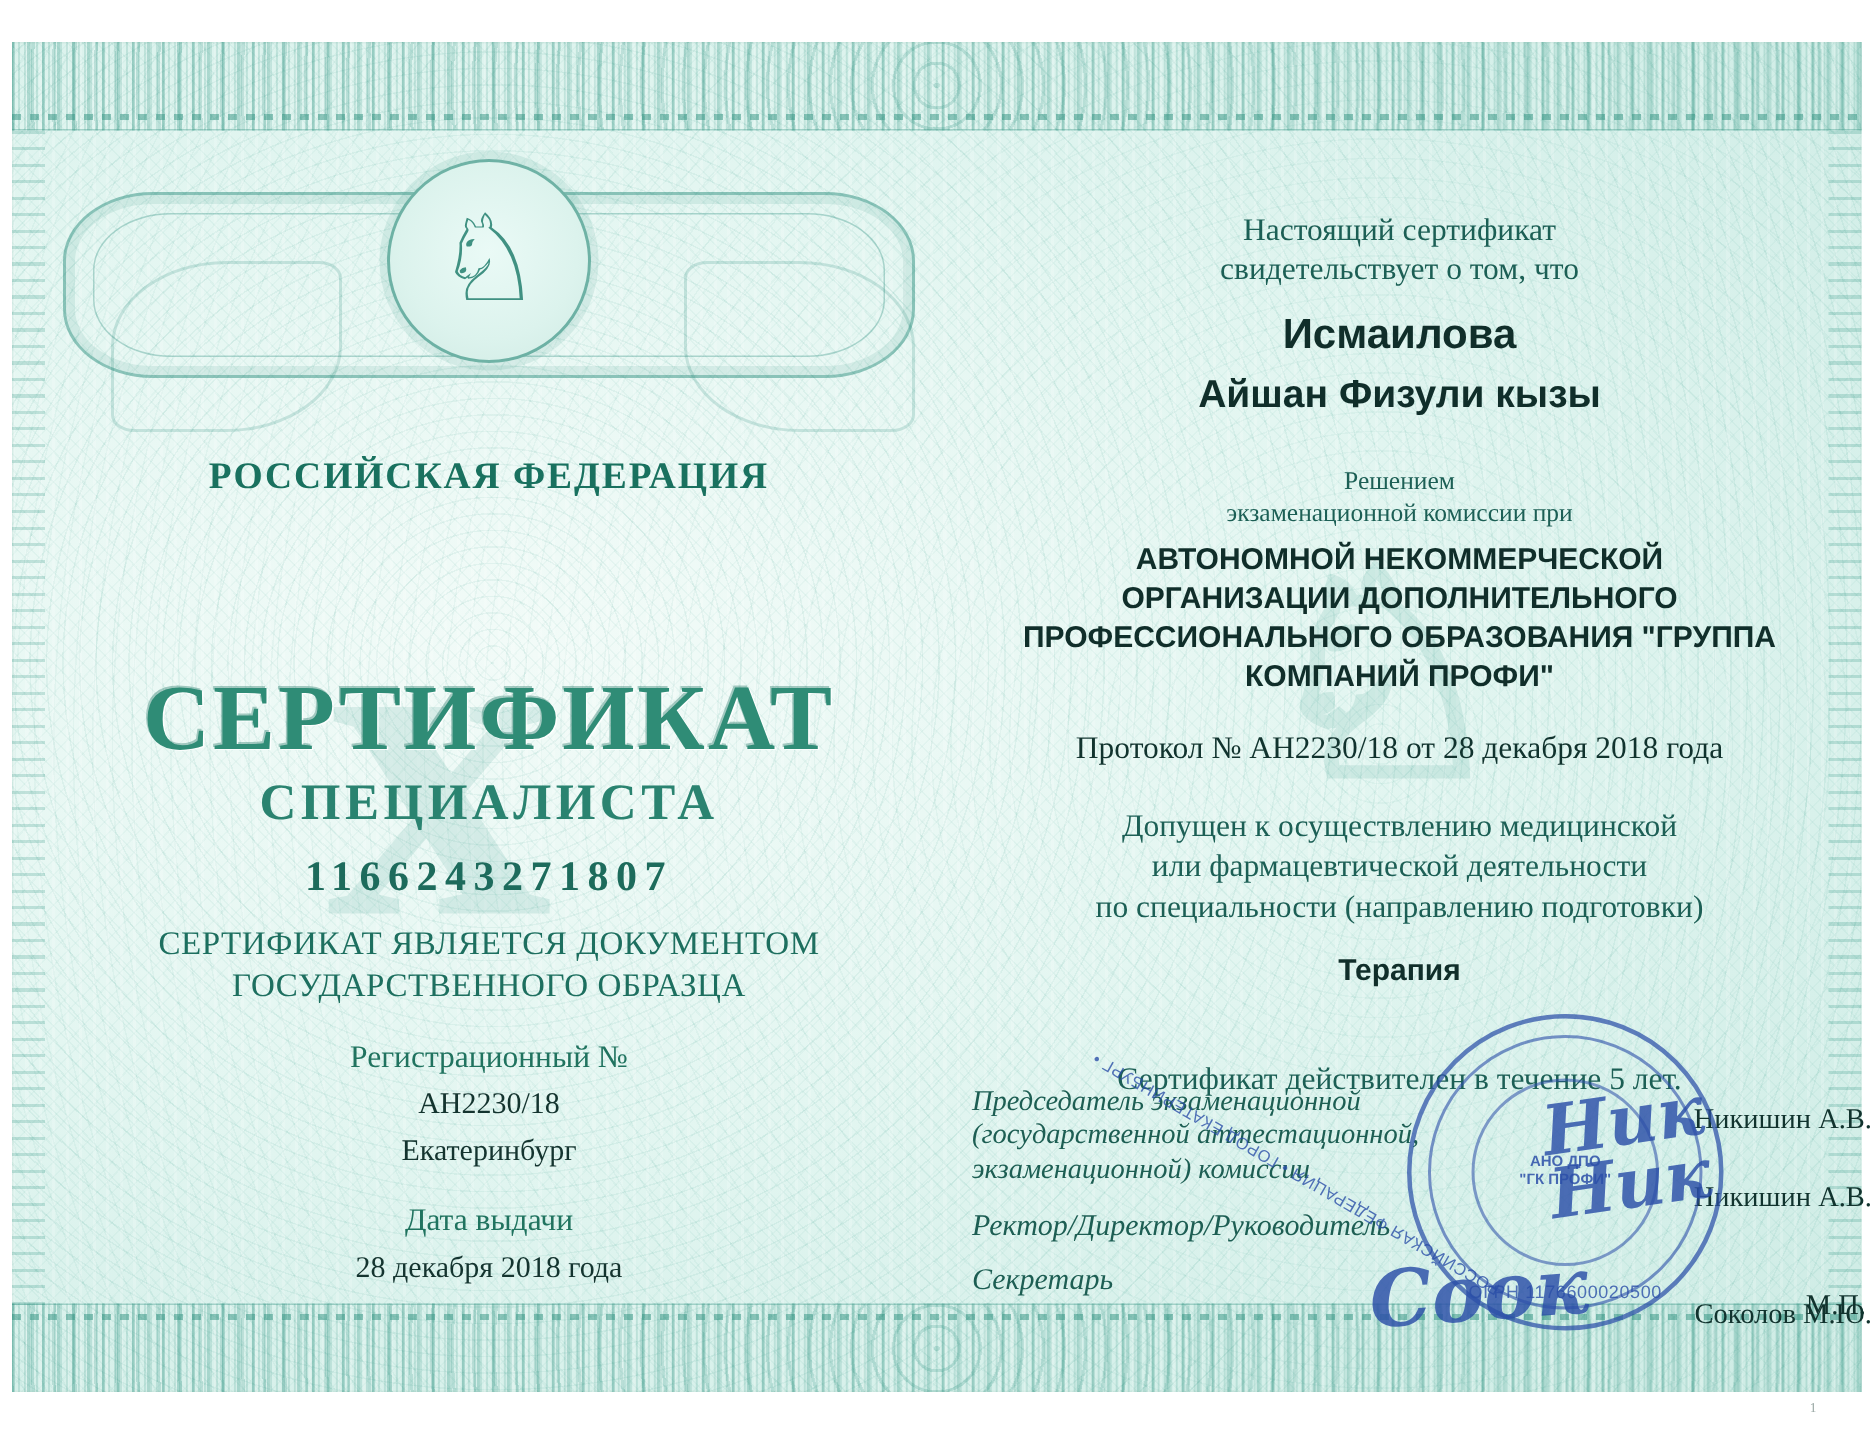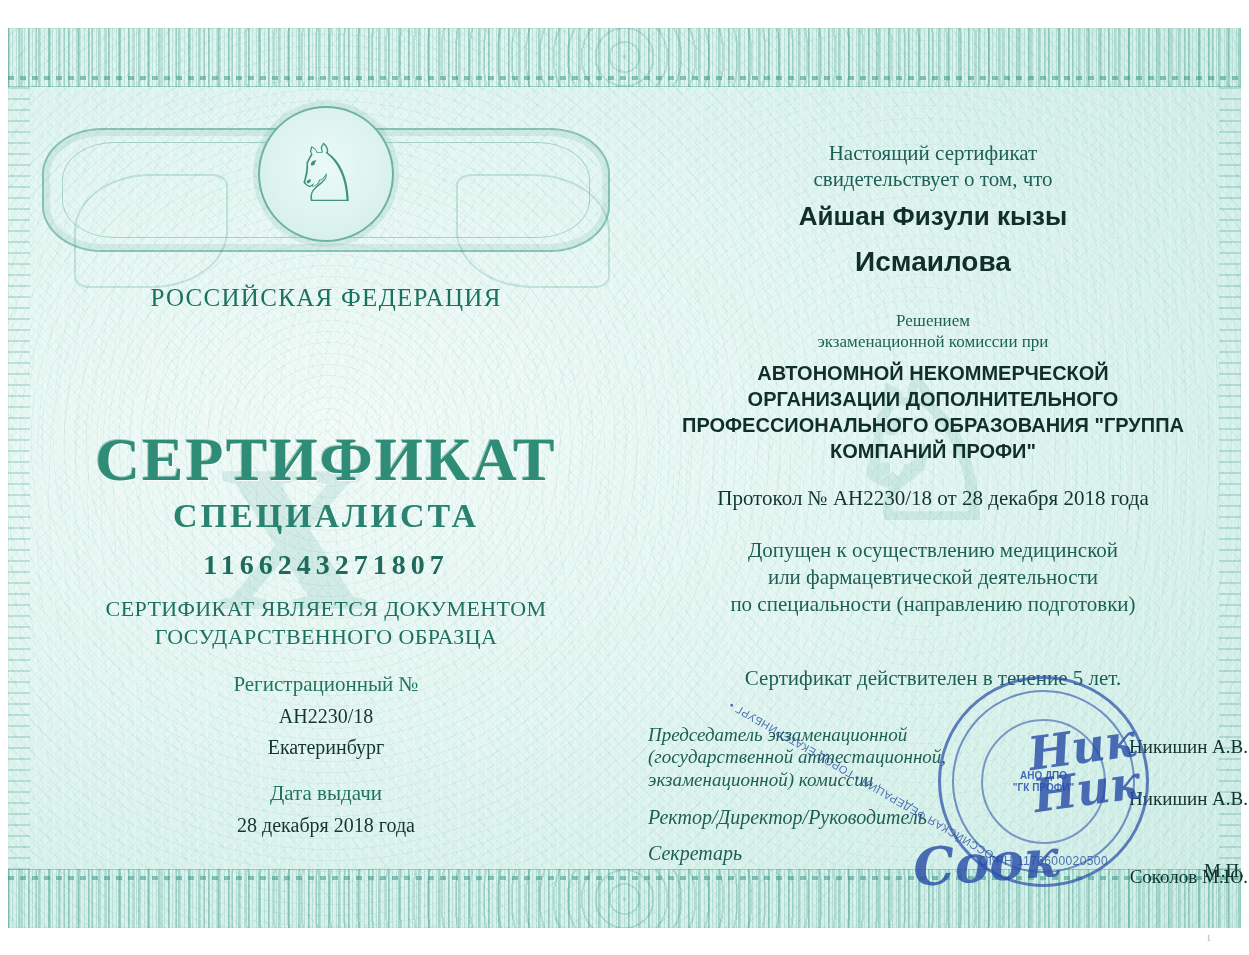--- a/index.html
+++ b/index.html
@@ -126,24 +126,24 @@
     justify-content: center;
   }
   .emblem-glyph {
     font-size: 80px;
     line-height: 1;
     color: #24806f;
     opacity: .85;
   }
 
   .rf-title {
-    margin-top: 0;
+    margin-top: 20px;
     font-size: 25px;
     letter-spacing: 1.3px;
-    font-weight: 400;
+    font-weight: 700;
     color: #19715f;
   }
 
   .big-word {
     margin-top: 112px;
     font-size: 62px;
     font-weight: 700;
     letter-spacing: 2px;
     color: #2f8c76;
     text-shadow:
@@ -451,22 +451,22 @@
       <div class="field-label">Дата выдачи</div>
       <div class="field-value">28 декабря 2018 года</div>
     </div>
 
     <div class="right-col">
       <div class="r-intro">
         <div>Настоящий сертификат</div>
         <div>свидетельствует о том, что</div>
       </div>
 
+      <div class="r-name">Исмаилова</div>
       <div class="r-name second">Айшан Физули кызы</div>
-      <div class="r-name">Исмаилова</div>
 
       <div class="r-decision">
         <div>Решением</div>
         <div>экзаменационной комиссии при</div>
       </div>
 
       <div class="r-org">
         <div>АВТОНОМНОЙ НЕКОММЕРЧЕСКОЙ</div>
         <div>ОРГАНИЗАЦИИ ДОПОЛНИТЕЛЬНОГО</div>
         <div>ПРОФЕССИОНАЛЬНОГО ОБРАЗОВАНИЯ "ГРУППА</div>
@@ -474,20 +474,21 @@
       </div>
 
       <div class="r-protocol">Протокол № АН2230/18 от 28 декабря 2018 года</div>
 
       <div class="r-admit">
         <div>Допущен к осуществлению медицинской</div>
         <div>или фармацевтической деятельности</div>
         <div>по специальности (направлению подготовки)</div>
       </div>
 
+      <div class="r-specialty">Терапия</div>
 
       <div class="r-valid">Сертификат действителен в течение 5 лет.</div>
     </div>
 
     <div class="sign-block">
 
       <div class="sign-row" style="height:64px">
         <div class="sign-role multi">
           <div>Председатель экзаменационной</div>
           <div>(государственной аттестационной,</div>

